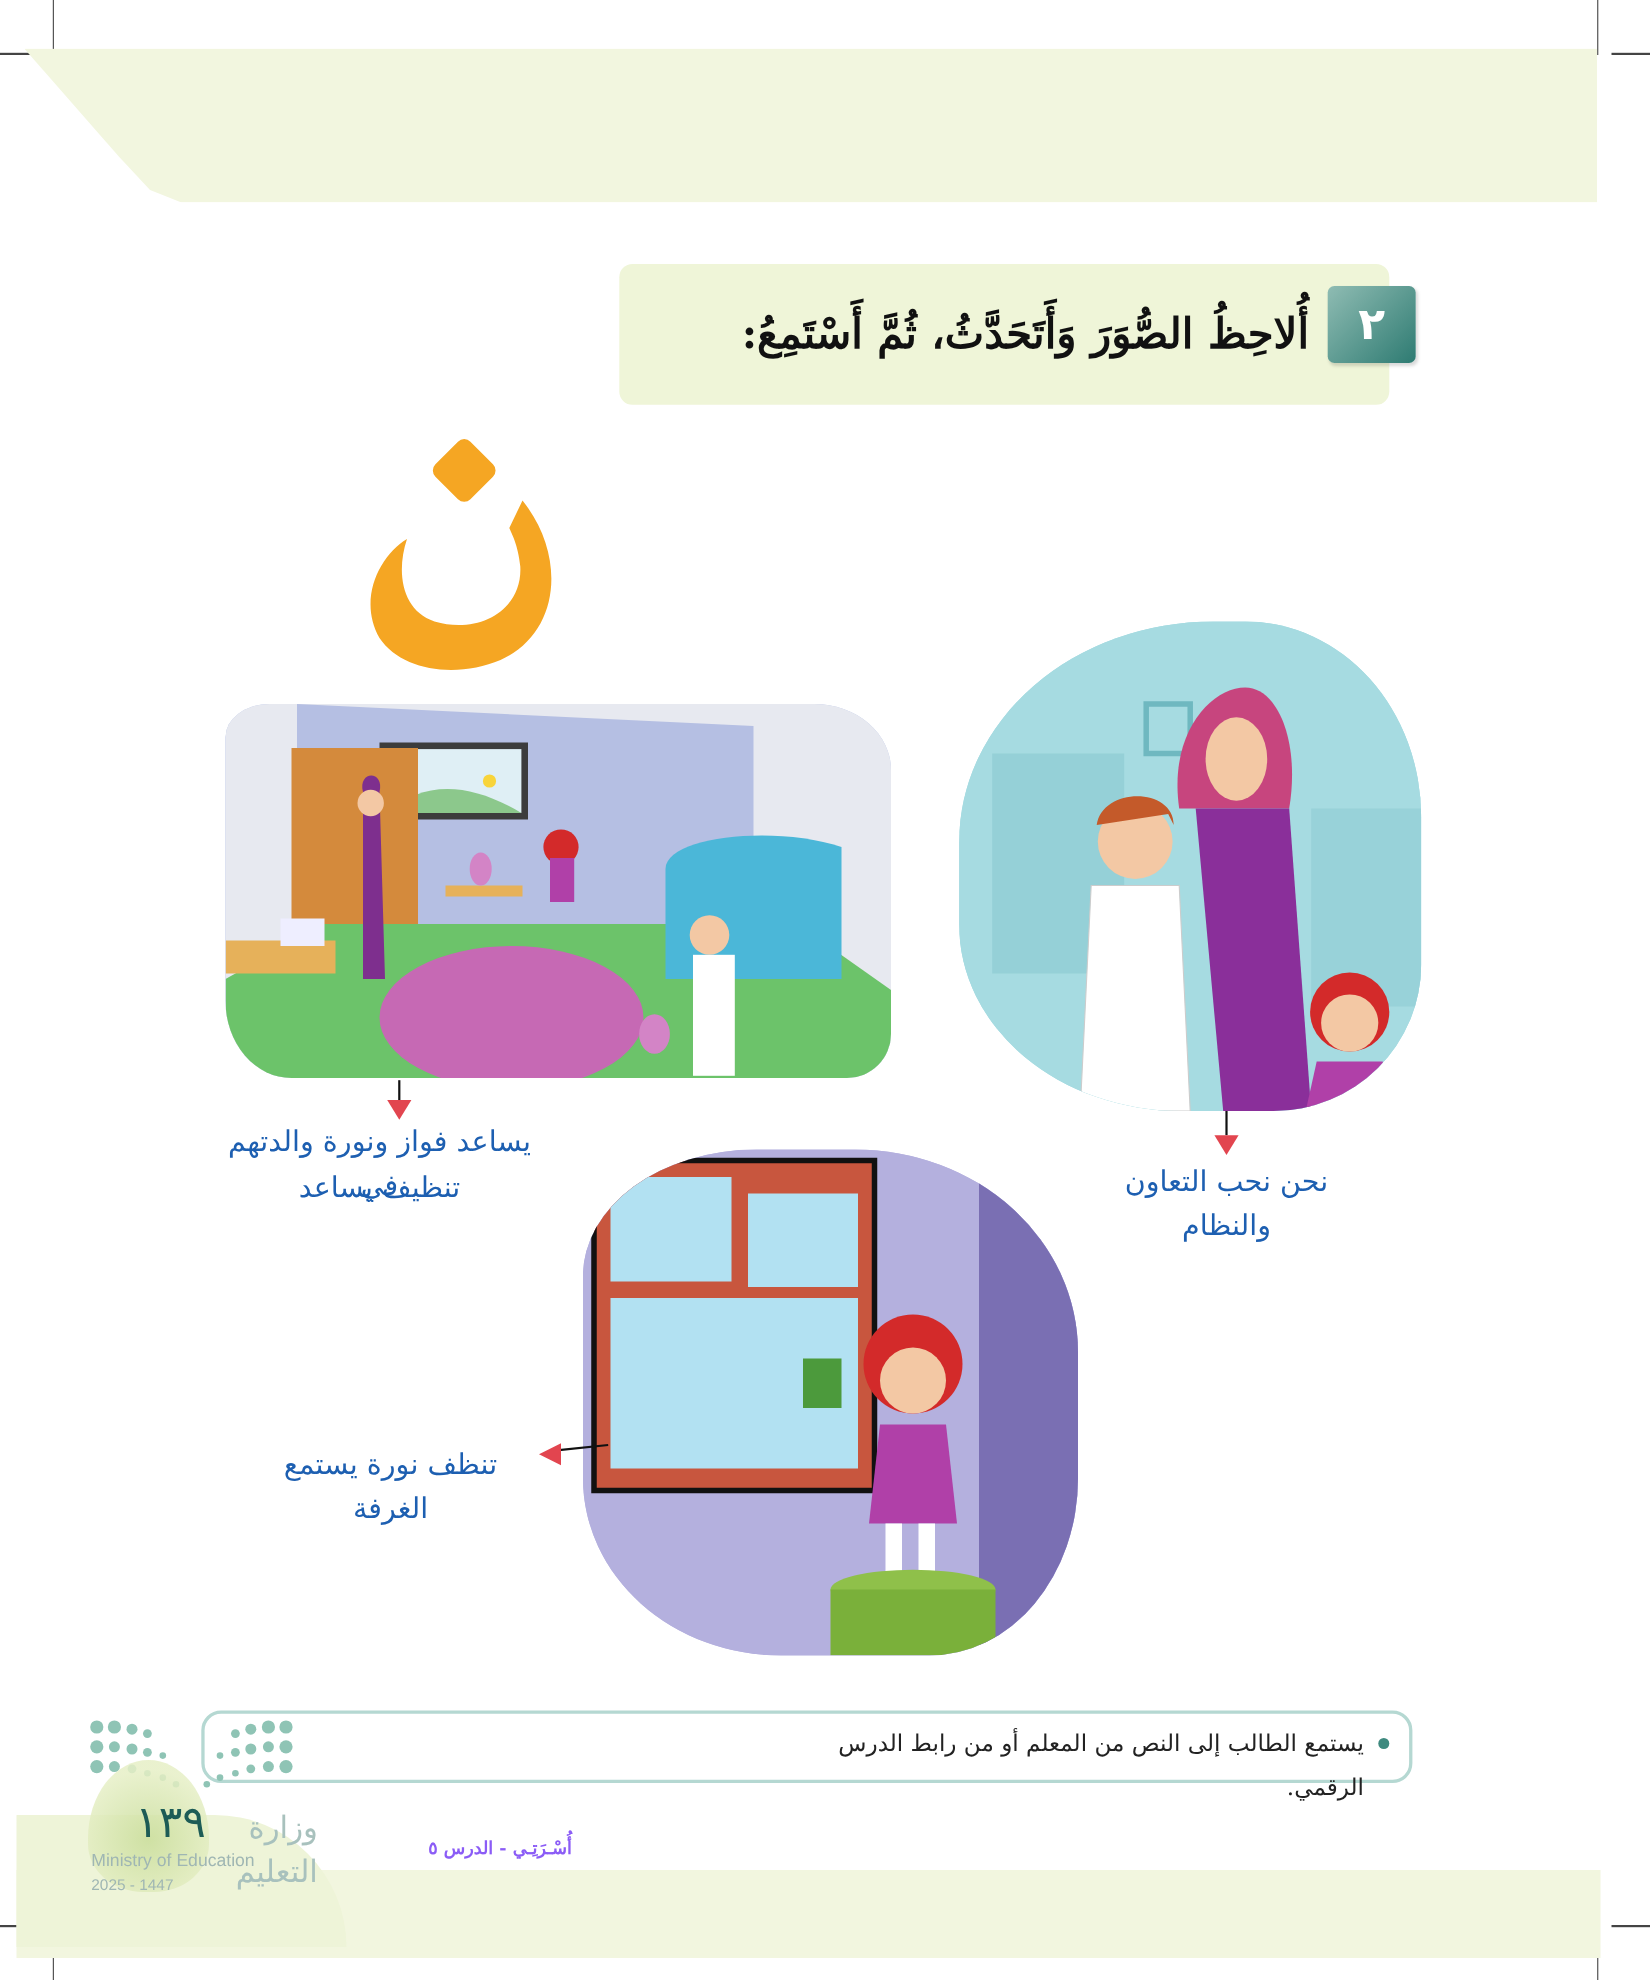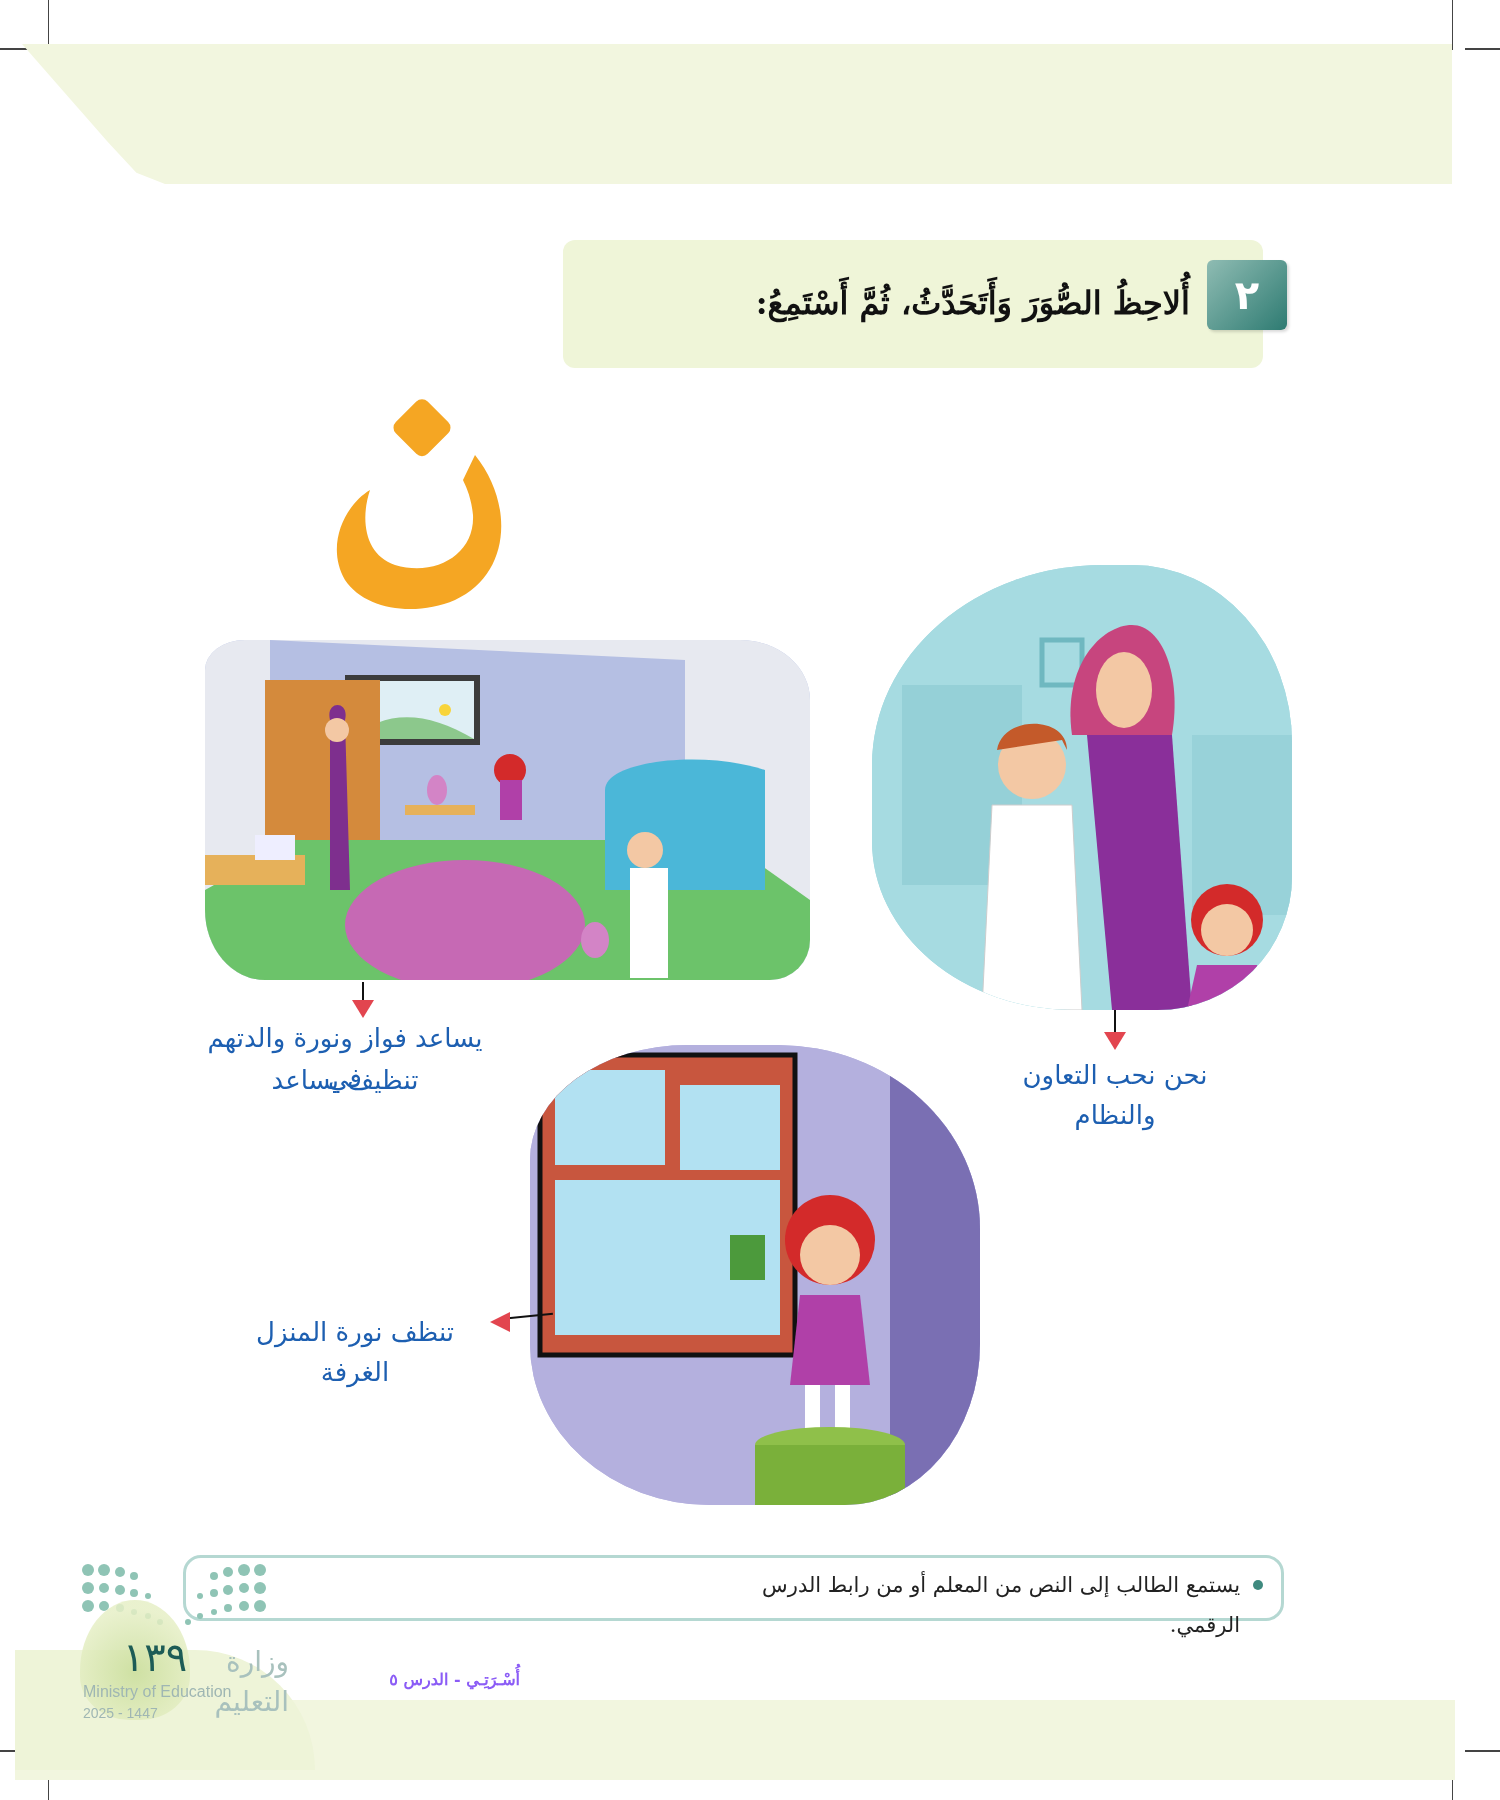--- a/index.html
+++ b/index.html
@@ -4,21 +4,21 @@
   <style>
     html, body { margin:0; padding:0; }
     body { width:1500px; height:1800px; position:relative; background:#ffffff; overflow:hidden; font-family:"DejaVu Sans", sans-serif; }
     .abs { position:absolute; }
     .crop { position:absolute; background:#444; }
     
     .top-banner { left:22px; top:44px; width:1430px; height:140px; background:#f2f6df; clip-path: polygon(0 0, 100% 0, 100% 100%, 10% 100%, 8% 92%, 6% 70%); border-bottom-left-radius:40px; }
     
     .header-box { left:563px; top:240px; width:700px; height:128px; background:#eff5d8; border-radius:12px; }
     .header-num { left:1207px; top:260px; width:80px; height:70px; background:linear-gradient(135deg,#8fbcb3,#2e7b72); border-radius:6px; color:#ffffff; display:flex; align-items:center; justify-content:center; font-size:40px; font-weight:bold; box-shadow:2px 2px 3px rgba(0,0,0,0.15);}
-    .header-text { left:600px; top:268px; width:590px; height:70px; direction:rtl; text-align:right; font-family:"DejaVu Serif", serif; font-weight:bold; font-size:32px; color:#111111; line-height:70px; white-space:nowrap; }
+    .header-text { left:600px; top:268px; width:590px; height:70px; direction:rtl; text-align:right; font-family:"DejaVu Serif", serif; font-weight:bold; font-size:38px; color:#111111; line-height:70px; white-space:nowrap; }
     
     .big-letter { left:325px; top:380px; width:200px; height:240px; }
     
     .scene { position:absolute; overflow:hidden; }
     .scene-family { left:872px; top:565px; width:420px; height:445px; border-radius:55% 38% 32% 48% / 45% 40% 30% 38%; background:#9fd8df; }
     .scene-room { left:205px; top:640px; width:605px; height:340px; border-radius:40px 70px 40px 60px / 30px 60px 40px 70px; background:#b9c4e6; }
     .scene-window { left:530px; top:1045px; width:450px; height:460px; border-radius:35% 45% 30% 40% / 25% 40% 35% 35%; background:#b6b2e0; }
     .caption { position:absolute; direction:rtl; color:#1d5fb1; font-weight:normal; font-size:26px; font-family:"DejaVu Sans", sans-serif; line-height:40px; }
     .arrow-line { position:absolute; background:#111; }
     .tri-down { position:absolute; width:0; height:0; border-left:11px solid transparent; border-right:11px solid transparent; border-top:18px solid #e2454f; }
@@ -127,21 +127,21 @@
     <circle cx="300" cy="210" r="30" fill="#f3c8a4"></circle>
     <path d="M270 250 L330 250 L340 340 L260 340 Z" fill="#b040a8"></path>
     <rect x="275" y="340" width="15" height="50" fill="#ffffff"></rect>
     <rect x="305" y="340" width="15" height="50" fill="#ffffff"></rect>
     <ellipse cx="300" cy="400" rx="75" ry="18" fill="#8fc04a"></ellipse>
     <rect x="225" y="400" width="150" height="60" fill="#7ab03a"></rect>
   </svg>
 </div>
 <div class="arrow-line" style="left:508px;top:1315px;width:45px;height:2px;transform:rotate(-6deg);"></div>
 <div class="tri-left" style="left:490px;top:1312px;"></div>
-<div class="caption" style="left:225px;top:1312px;width:260px;text-align:center;">تنظف نورة المنزل الغرفة</div>
+<div class="caption" style="left:225px;top:1312px;width:260px;text-align:center;">تنظف نورة يستمع الغرفة</div>
 
 <div class="abs note-box"></div>
 <div class="abs note-bullet"></div>
 <div class="abs note-text">يستمع الطالب إلى النص من المعلم أو من رابط الدرس الرقمي.</div>
 
 <svg class="abs" style="left:80px;top:1560px;width:190px;height:85px;" viewBox="0 0 190 85">
   <g fill="#8fc4b5">
     <circle cx="8" cy="10" r="6"></circle>
       <circle cx="24" cy="10" r="6"></circle>
       <circle cx="40" cy="12" r="5"></circle>

